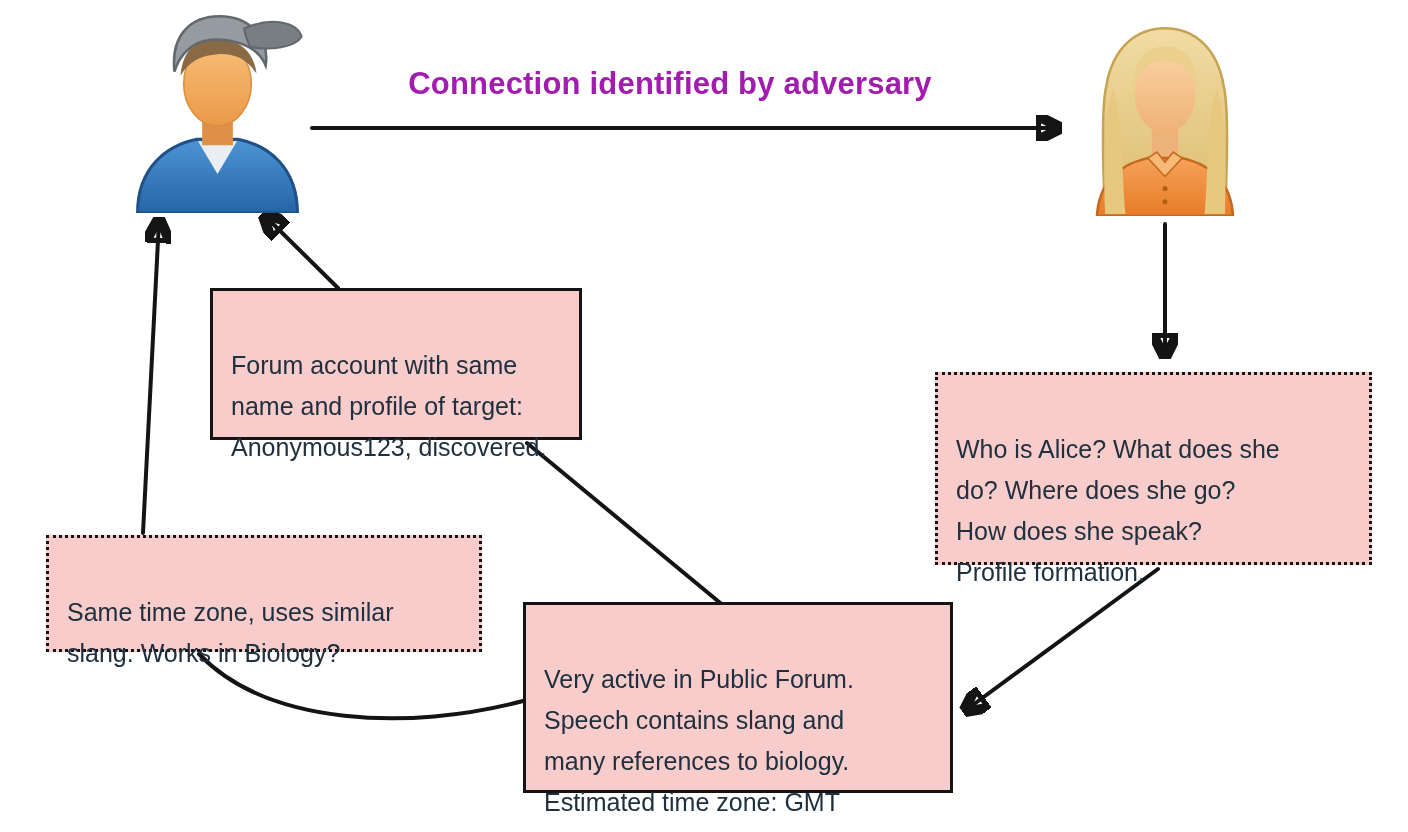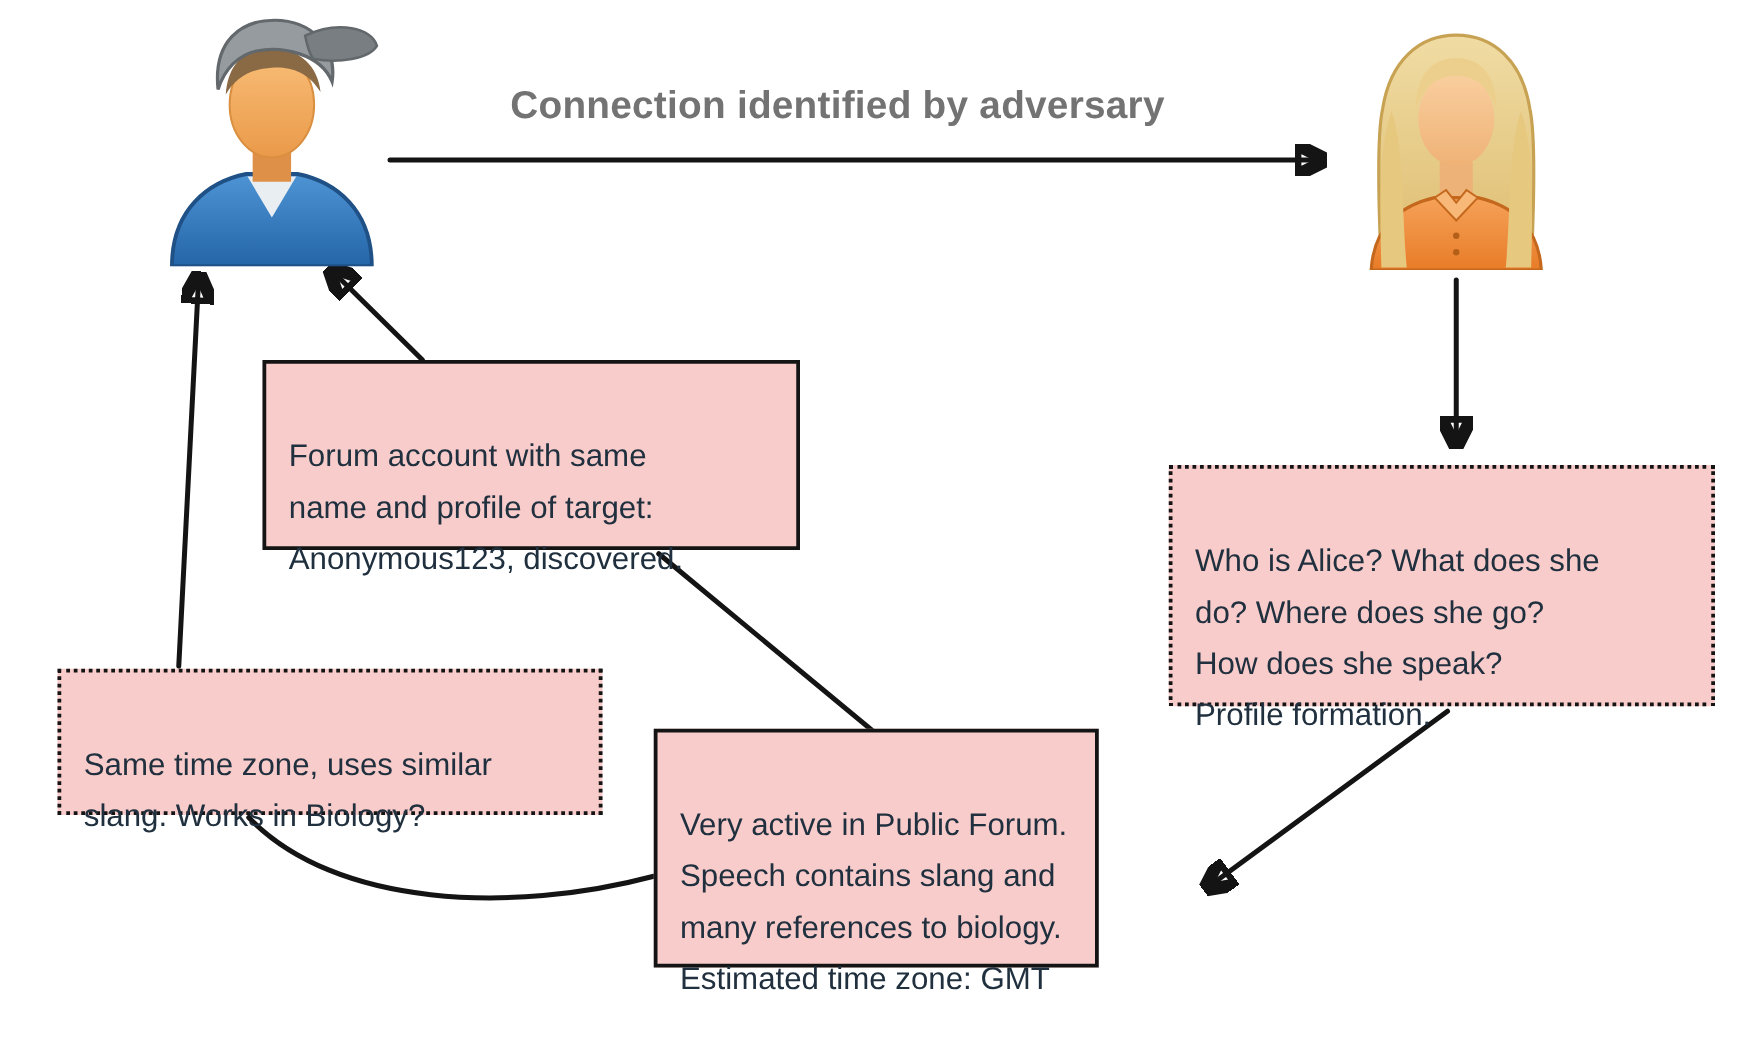--- a/index.html
+++ b/index.html
@@ -21,39 +21,39 @@
     position: absolute;
   }
   #title {
     position: absolute;
     left: 330px;
     top: 66px;
     width: 680px;
     text-align: center;
     font-size: 31px;
     font-weight: 700;
-    color: #737373;
+    color: #a21caf;
     letter-spacing: 0.2px;
   }
   .box {
     position: absolute;
     background: #f8cccb;
     color: #20303e;
     font-size: 25px;
     line-height: 41px;
     padding: 13px 18px;
     white-space: pre-line;
     box-sizing: border-box;
   }
   .box.solid  { border: 3px solid #141414; }
   .box.dotted { border: 3px dotted #141414; }
-  #forum-account-box   { left: 210px; top: 288px; width: 430px; height: 152px; }
+  #forum-account-box   { left: 210px; top: 288px; width: 372px; height: 152px; }
   #profile-box         { left: 935px; top: 372px; width: 437px; height: 193px; }
   #similarity-box      { left: 30px;  top: 535px; width: 436px; height: 117px; margin-left: 16px; }
-  #activity-box        { left: 523px; top: 583px; width: 356px; height: 191px; }
+  #activity-box        { left: 523px; top: 602px; width: 430px; height: 191px; }
   #edges {
     position: absolute;
     inset: 0;
     pointer-events: none;
   }
   #edges line, #edges path {
     stroke: #141414;
     stroke-width: 4;
     fill: none;
     stroke-linecap: round;

